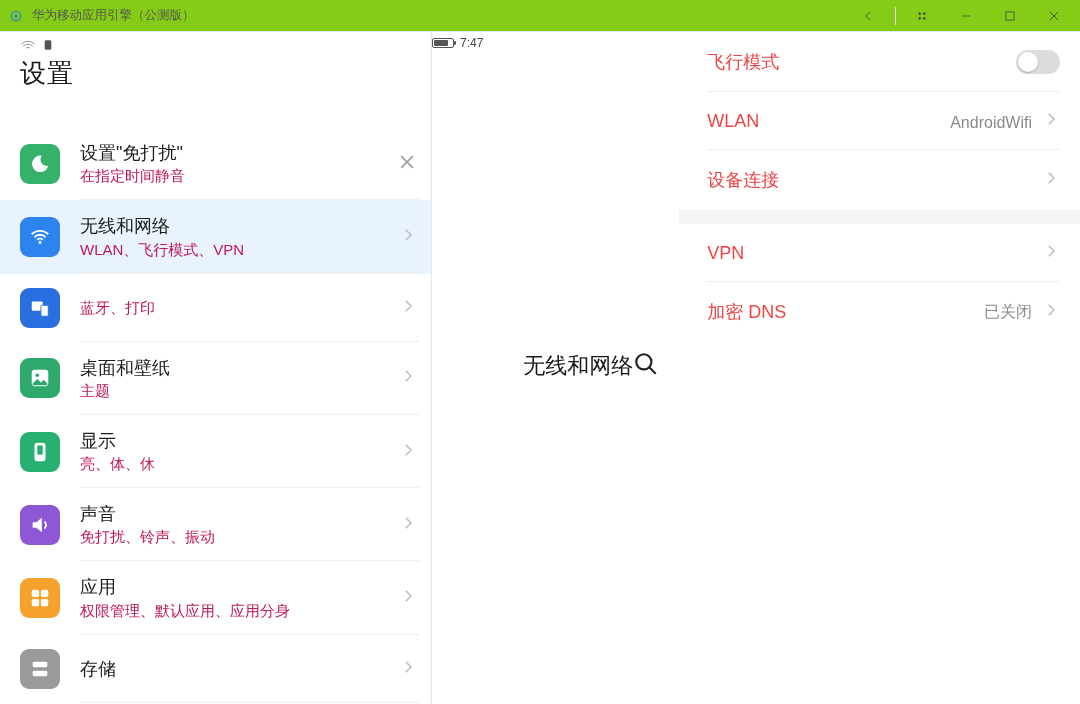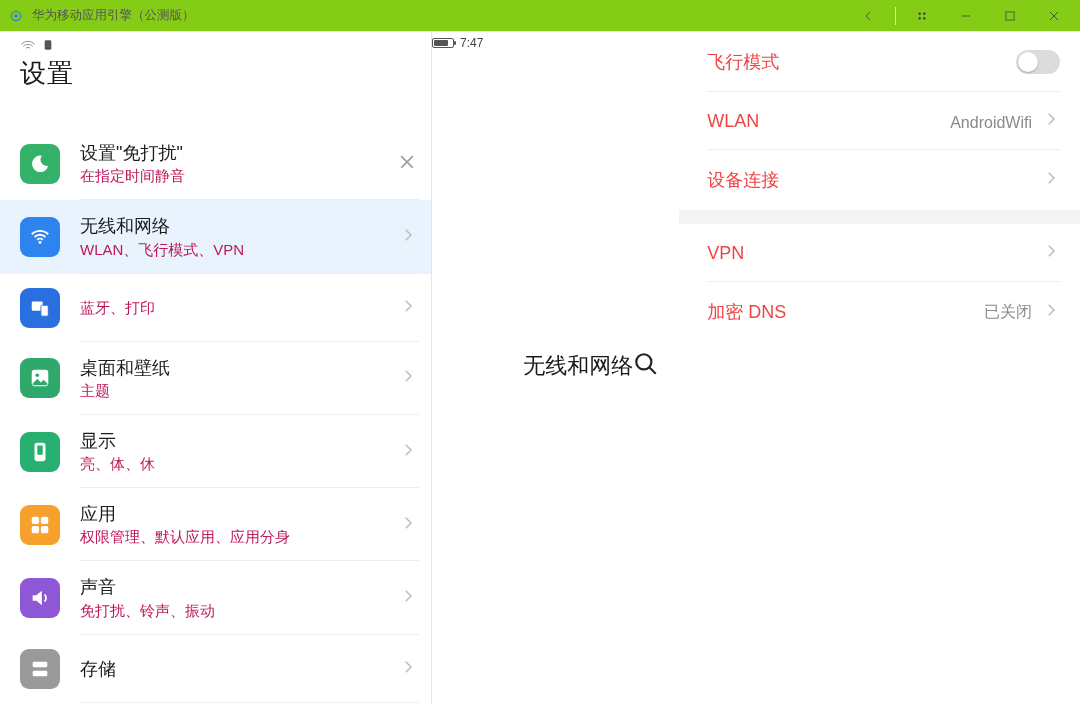--- a/index.html
+++ b/index.html
@@ -245,42 +245,42 @@
           </div>
           <div class="txt">
             <div class="lbl">显示</div>
             <div class="sub">亮、体、休</div>
           </div>
           <span class="chev"><svg viewBox="0 0 24 24">
               <path d="M9 5l7 7-7 7"></path>
             </svg></span>
         </div>
         <div class="row">
+          <div class="icon bg-purple">
+            <svg viewBox="0 0 24 24">
+              <use href="#ic-sound"></use>
+            </svg>
+          </div>
+          <div class="txt">
+            <div class="lbl">声音</div>
+            <div class="sub">免打扰、铃声、振动</div>
+          </div>
+          <span class="chev"><svg viewBox="0 0 24 24">
+              <path d="M9 5l7 7-7 7"></path>
+            </svg></span>
+        </div>
+        <div class="row">
           <div class="icon bg-orange">
             <svg viewBox="0 0 24 24">
               <use href="#ic-apps"></use>
             </svg>
           </div>
           <div class="txt">
             <div class="lbl">应用</div>
             <div class="sub">权限管理、默认应用、应用分身</div>
-          </div>
-          <span class="chev"><svg viewBox="0 0 24 24">
-              <path d="M9 5l7 7-7 7"></path>
-            </svg></span>
-        </div>
-        <div class="row">
-          <div class="icon bg-purple">
-            <svg viewBox="0 0 24 24">
-              <use href="#ic-sound"></use>
-            </svg>
-          </div>
-          <div class="txt">
-            <div class="lbl">声音</div>
-            <div class="sub">免打扰、铃声、振动</div>
           </div>
           <span class="chev"><svg viewBox="0 0 24 24">
               <path d="M9 5l7 7-7 7"></path>
             </svg></span>
         </div>
         <div class="row">
           <div class="icon bg-grey">
             <svg viewBox="0 0 24 24">
               <use href="#ic-storage"></use>
             </svg>

